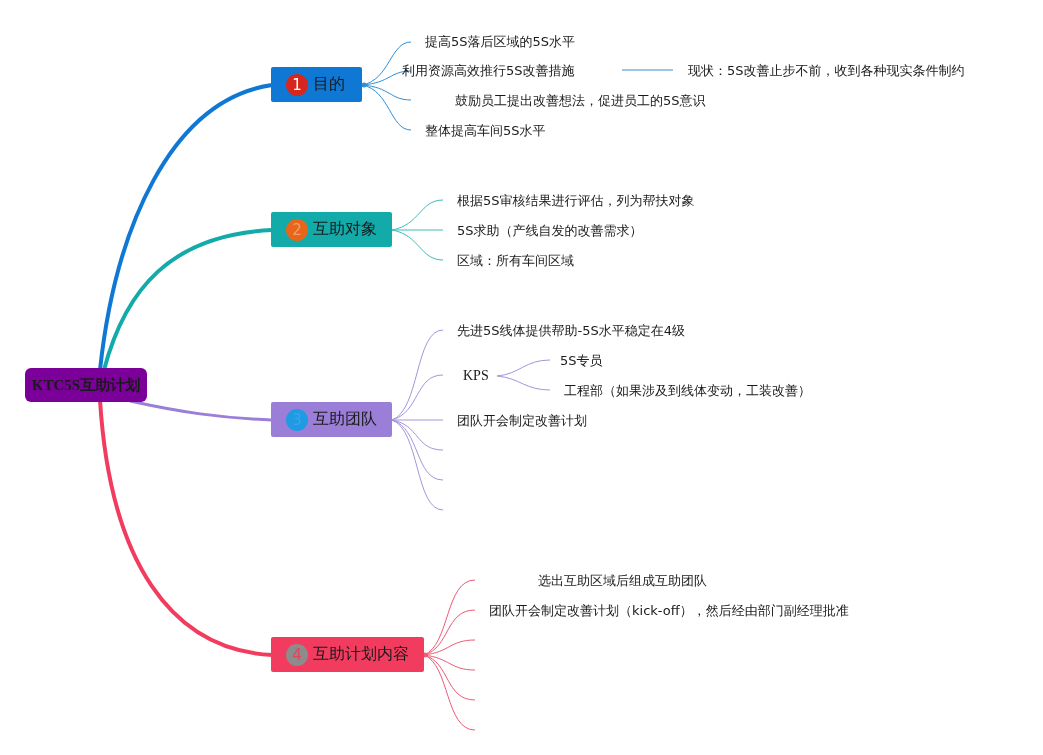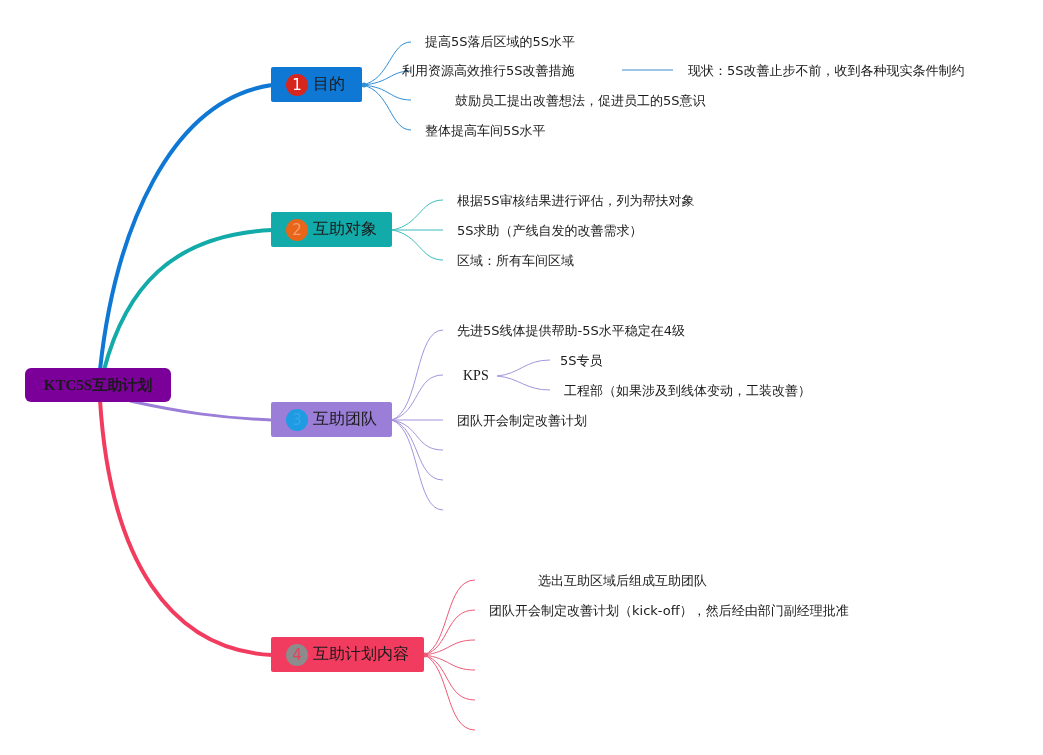--- a/index.html
+++ b/index.html
@@ -1,20 +1,20 @@
 <!DOCTYPE html>
 <html><head>
   <meta charset="utf-8">
   <style>
     html, body { margin: 0; padding: 0; background: #ffffff; }
     body { width: 1043px; height: 755px; position: relative; overflow: hidden;
            font-family: "DejaVu Sans", "Liberation Sans", sans-serif; }
     #canvas { position: absolute; left: 0; top: 0; width: 1043px; height: 755px; }
     .root {
-      position: absolute; left: 25px; top: 368px; width: 146px; height: 34px;
+      position: absolute; left: 25px; top: 368px; width: 122px; height: 34px;
       background: #7b0099; border-radius: 6px; display: flex; align-items: center; justify-content: center;
       font-family: "Liberation Serif", "DejaVu Serif", serif; font-weight: bold; font-size: 15px; color: #1a1a1a;
     }
     .topic {
       position: absolute; height: 35px; border-radius: 2px; display: flex; align-items: center;
       padding-left: 15px; box-sizing: border-box; font-size: 16px; color: #1a1a1a;
     }
     .badge {
       width: 22px; height: 22px; border-radius: 50%; display: inline-flex; align-items: center; justify-content: center;
       font-size: 15px; margin-right: 5px; flex: 0 0 auto;

